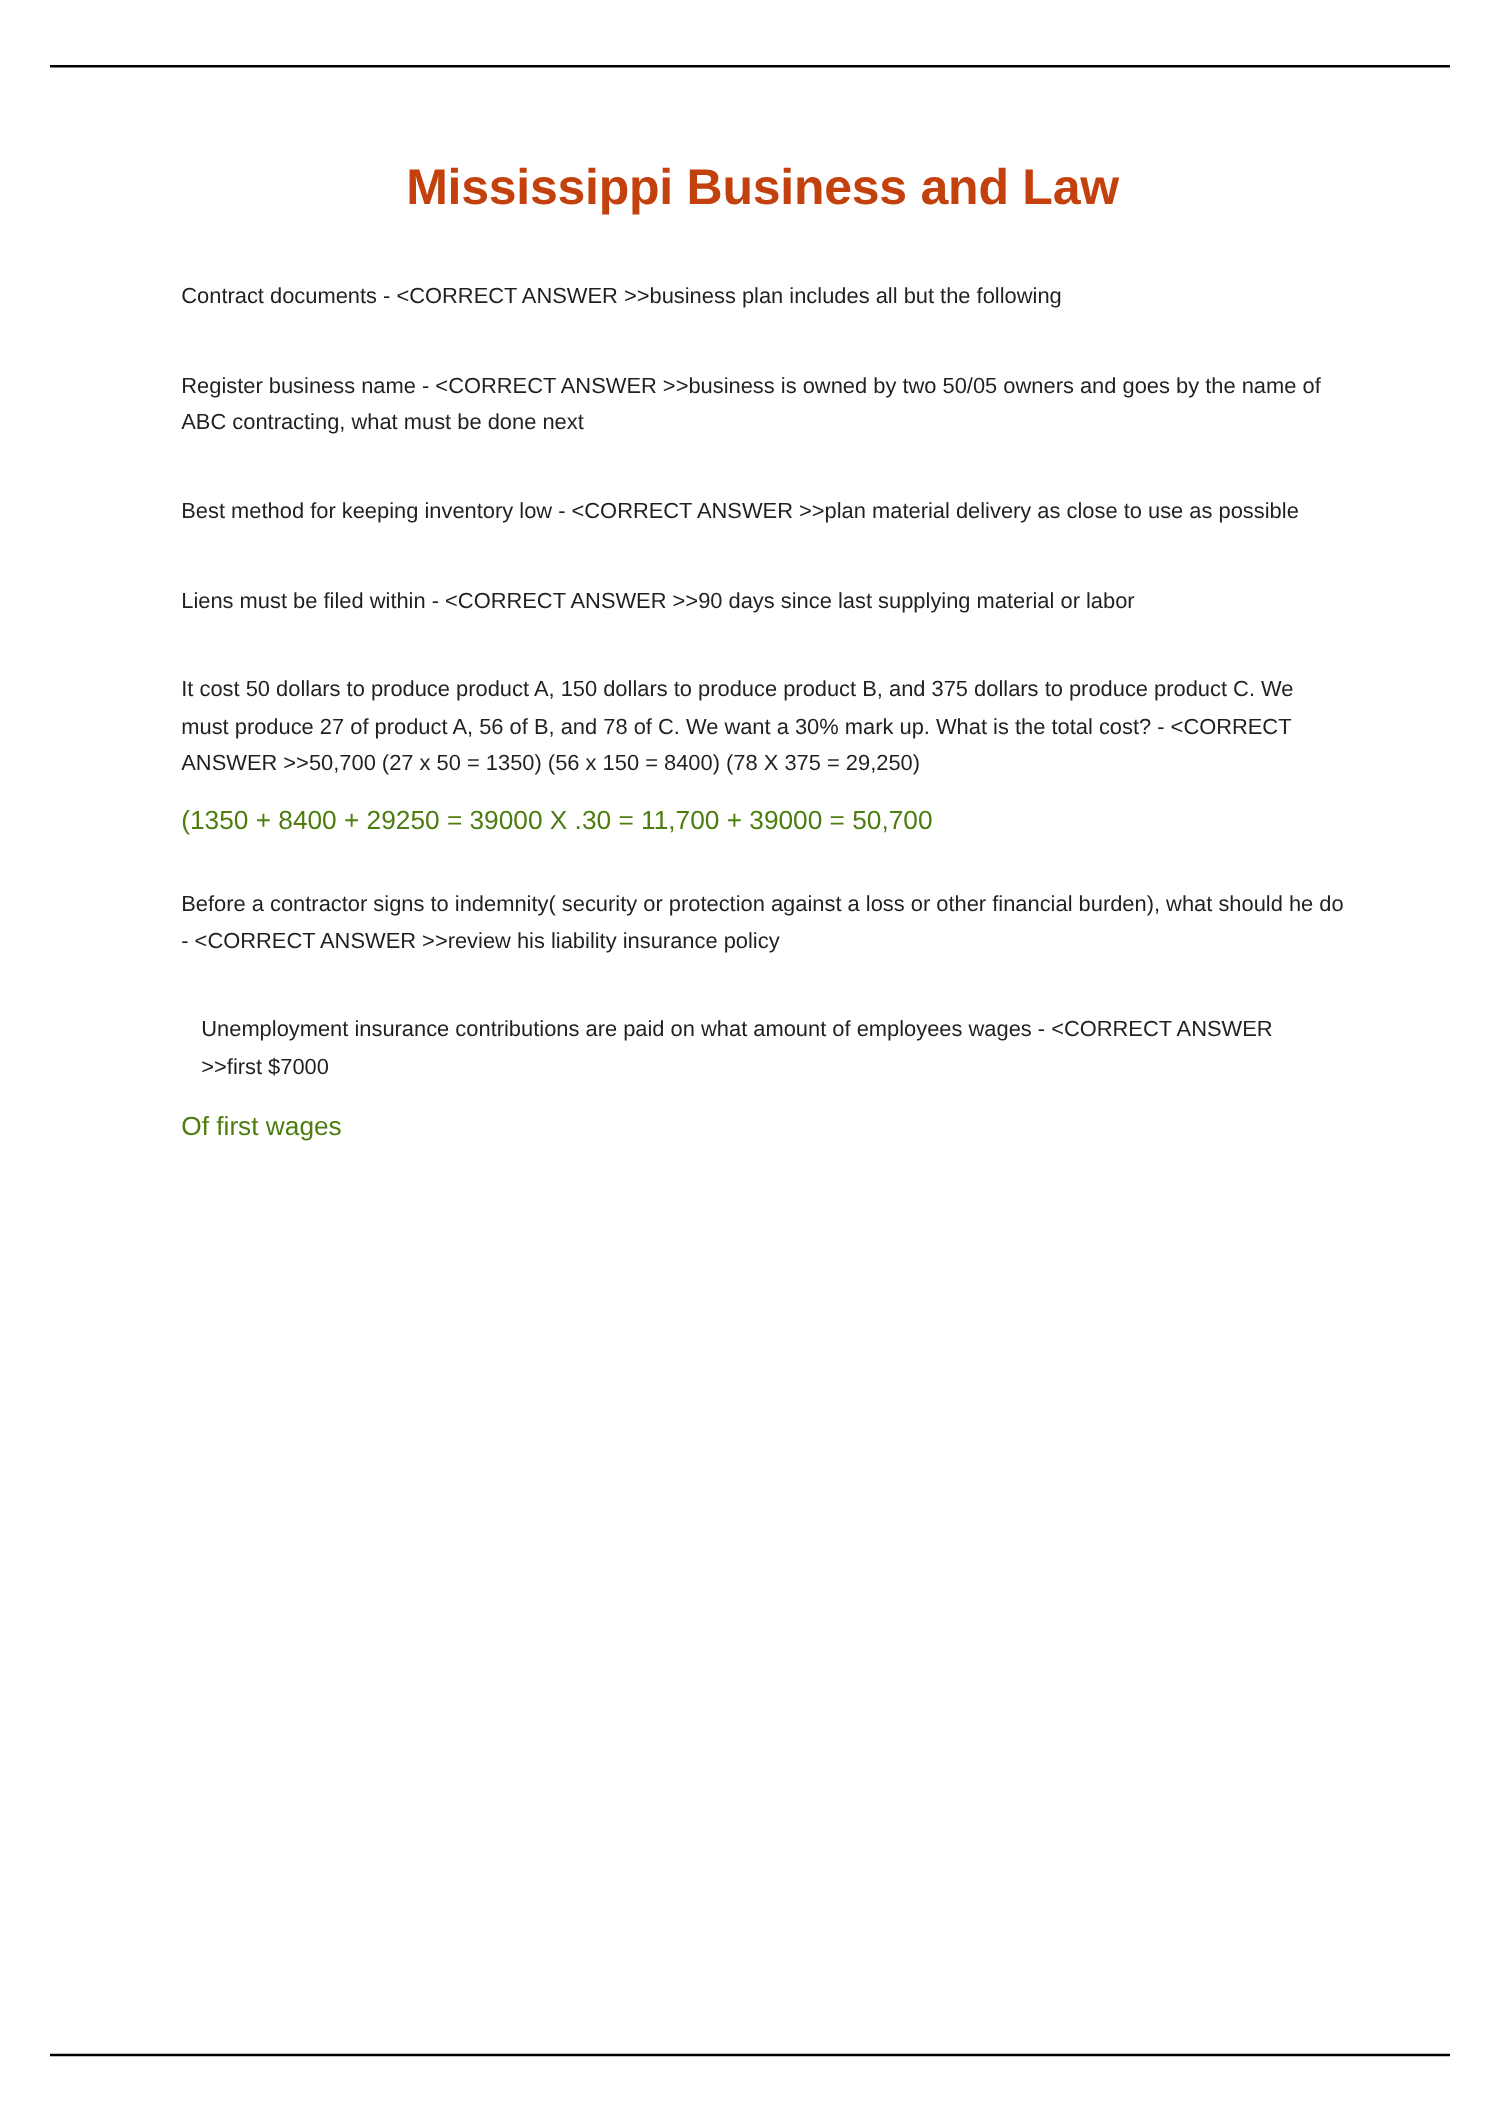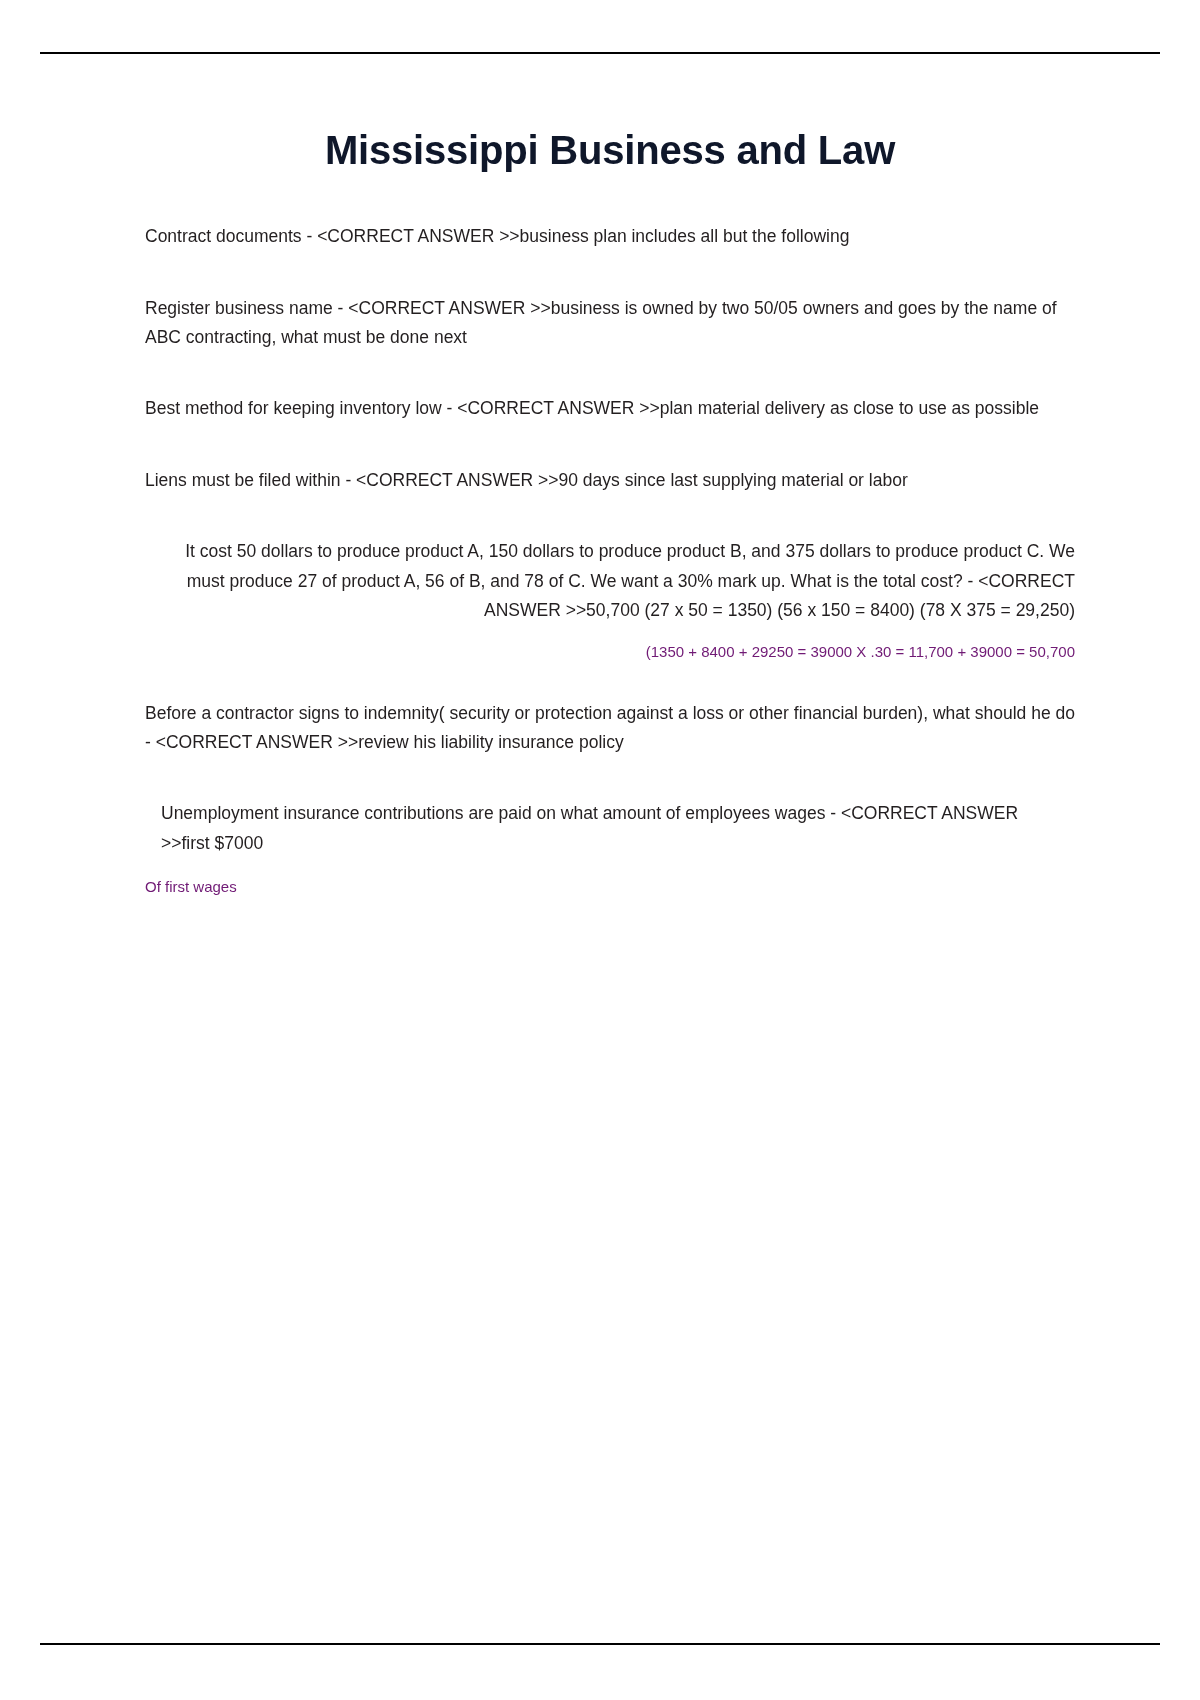--- a/index.html
+++ b/index.html
@@ -34,44 +34,44 @@
   .rule-bottom { top: 1643px; }
 
   .content {
     position: absolute;
     left: 145px;
     top: 125px;
     width: 930px;
   }
 
   .doc-title {
-    color: #0f172a;
+    color: #c2410c;
     font-weight: bold;
     font-size: 40px;
     line-height: 1.28;
     text-align: center;
     margin: 0 0 46px 0;
     letter-spacing: -0.2px;
   }
 
   .qa-block {
     margin: 0 0 42px 0;
     font-size: 17.5px;
     line-height: 1.68;
     color: #231f20;
   }
   .qa-block:last-child { margin-bottom: 0; }
 
   .qa-sub {
     margin: 14px 0 0 0;
-    font-size: 15px;
+    font-size: 21px;
     line-height: 1.68;
-    color: #701a75;
+    color: #4d7c0f;
   }
-  .tight { margin-bottom: 34px; text-align: right; }
+  .tight { margin-bottom: 34px; }
 </style>
 </head>
 <body>
 
 <div class="page">
 
   <div class="rule rule-top"></div>
 
   <div class="content">
 

